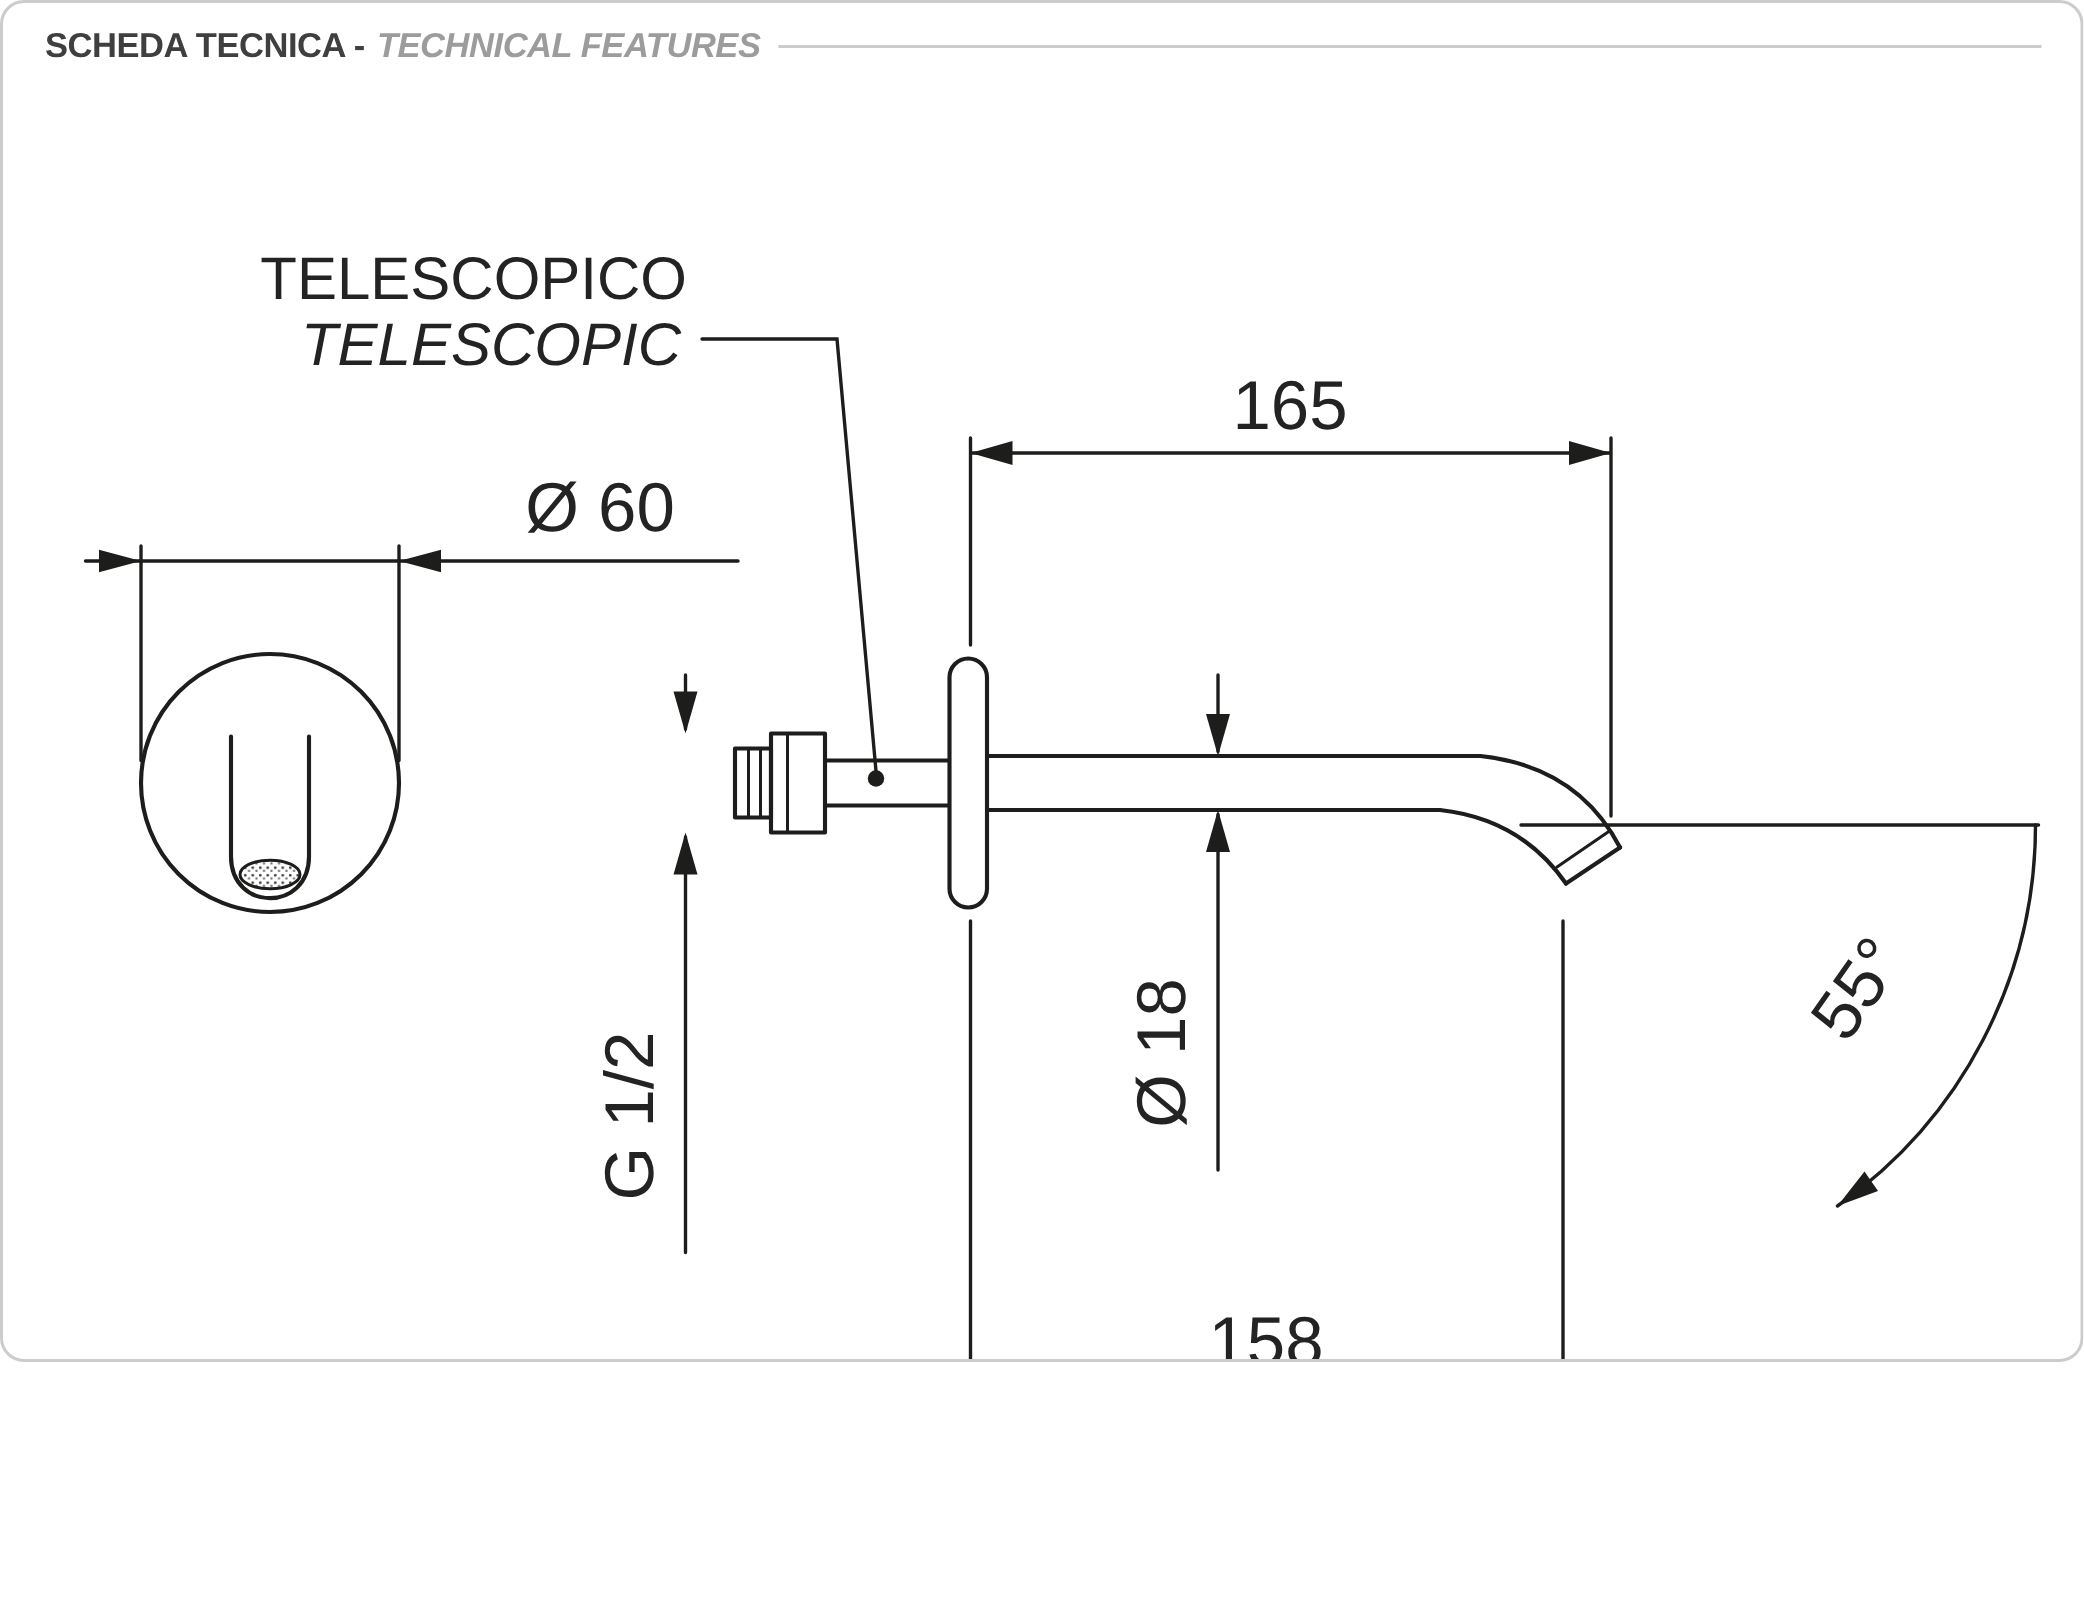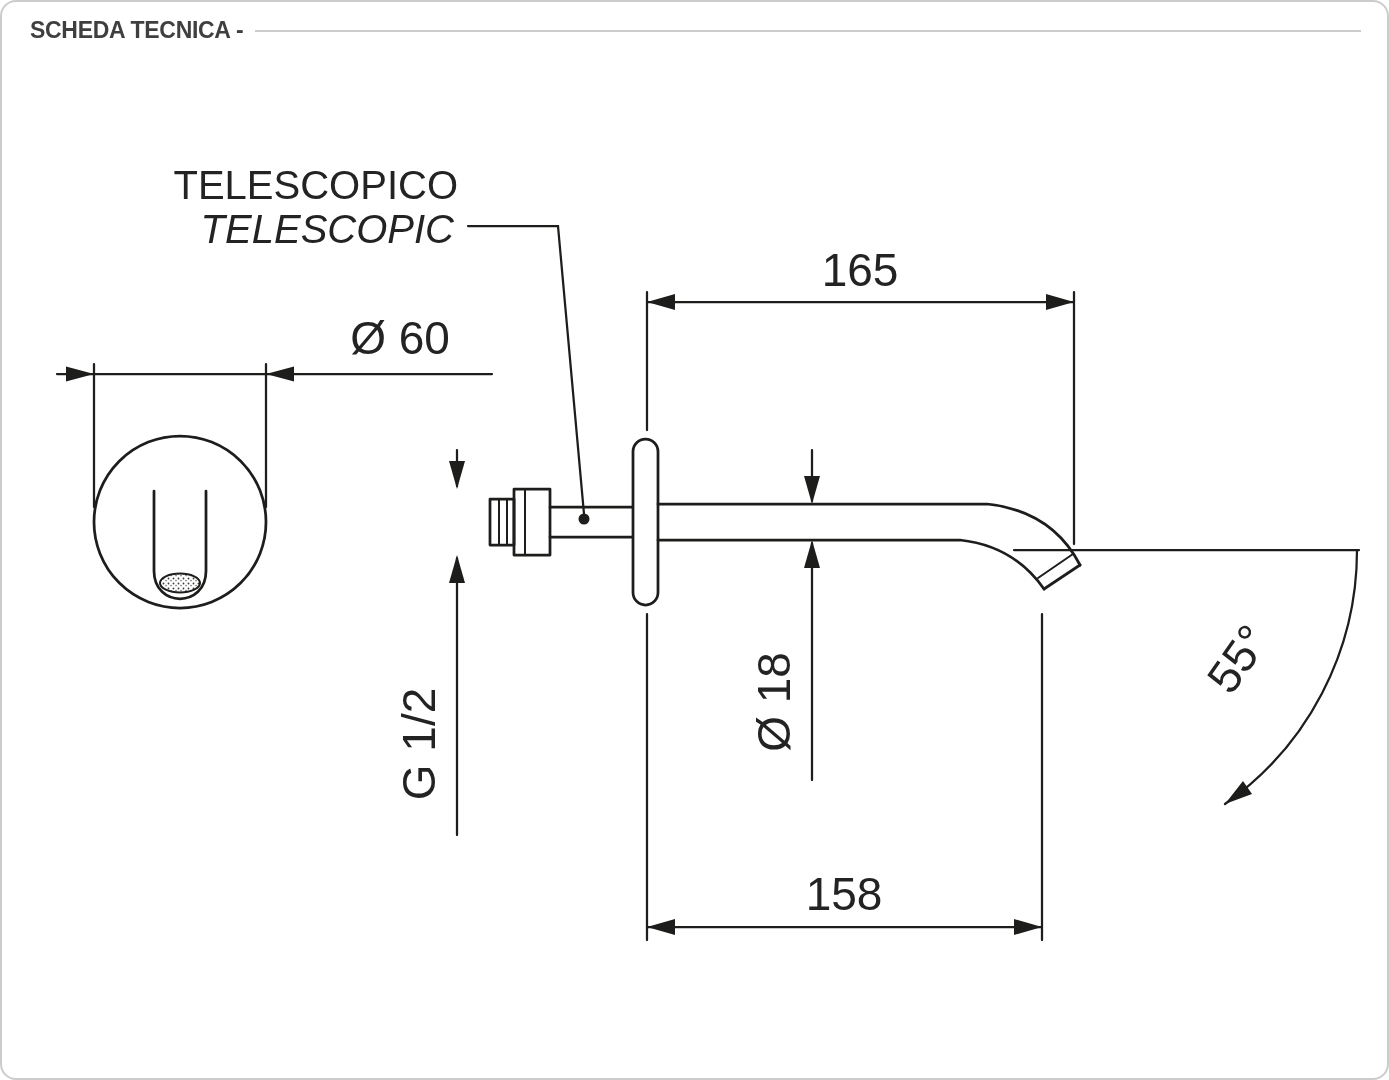--- a/index.html
+++ b/index.html
@@ -1,18 +1,18 @@
 <!DOCTYPE html>
 <html><head>
 <meta charset="utf-8">
 <style>
   * { margin:0; padding:0; box-sizing:border-box; }
   html,body { background:#ffffff; }
   .page {
-    position:relative; width:1389px; height:1080px;
+    position:relative; width:1389px; height:908px;
     background:#ffffff; border:2px solid #cccccc; border-radius:16px;
     overflow:hidden; font-family:"Liberation Sans", sans-serif;
   }
   .header {
     position:absolute; top:15px; left:28px; right:26px;
     display:flex; align-items:center; z-index:2;
   }
   .header .t1 { font-size:23px; font-weight:bold; color:#3f3f3f; letter-spacing:-0.3px; white-space:nowrap; }
   .header .t2 { font-size:23px; font-weight:bold; font-style:italic; color:#9c9c9c; letter-spacing:-0.3px; white-space:nowrap; margin-left:8px; }
   .header .rule { flex:1; height:2px; background:#cccccc; margin-left:12px; }
@@ -25,20 +25,21 @@
   .txt-label { fill:#232323; font-family:"Liberation Sans", sans-serif; font-size:40px; }
   .it { font-style:italic; }
 </style>
 </head>
 <body>
 
 <div class="page">
 
   <div class="header">
     <span class="t1">SCHEDA TECNICA -</span>
+    <span class="t2">TECHNICAL FEATURES</span>
     <div class="rule"></div>
   </div>
 
   <svg class="drawing" width="1389" height="1080" viewBox="0 0 1389 1080" xmlns="http://www.w3.org/2000/svg">
     <defs>
       <pattern id="speckle" width="5" height="5" patternUnits="userSpaceOnUse">
         <rect width="5" height="5" fill="#ffffff"></rect>
         <circle cx="1.5" cy="1.5" r="0.9" fill="#3a3a3a"></circle>
         <circle cx="4" cy="3.6" r="0.8" fill="#6f6f6f"></circle>
       </pattern>

